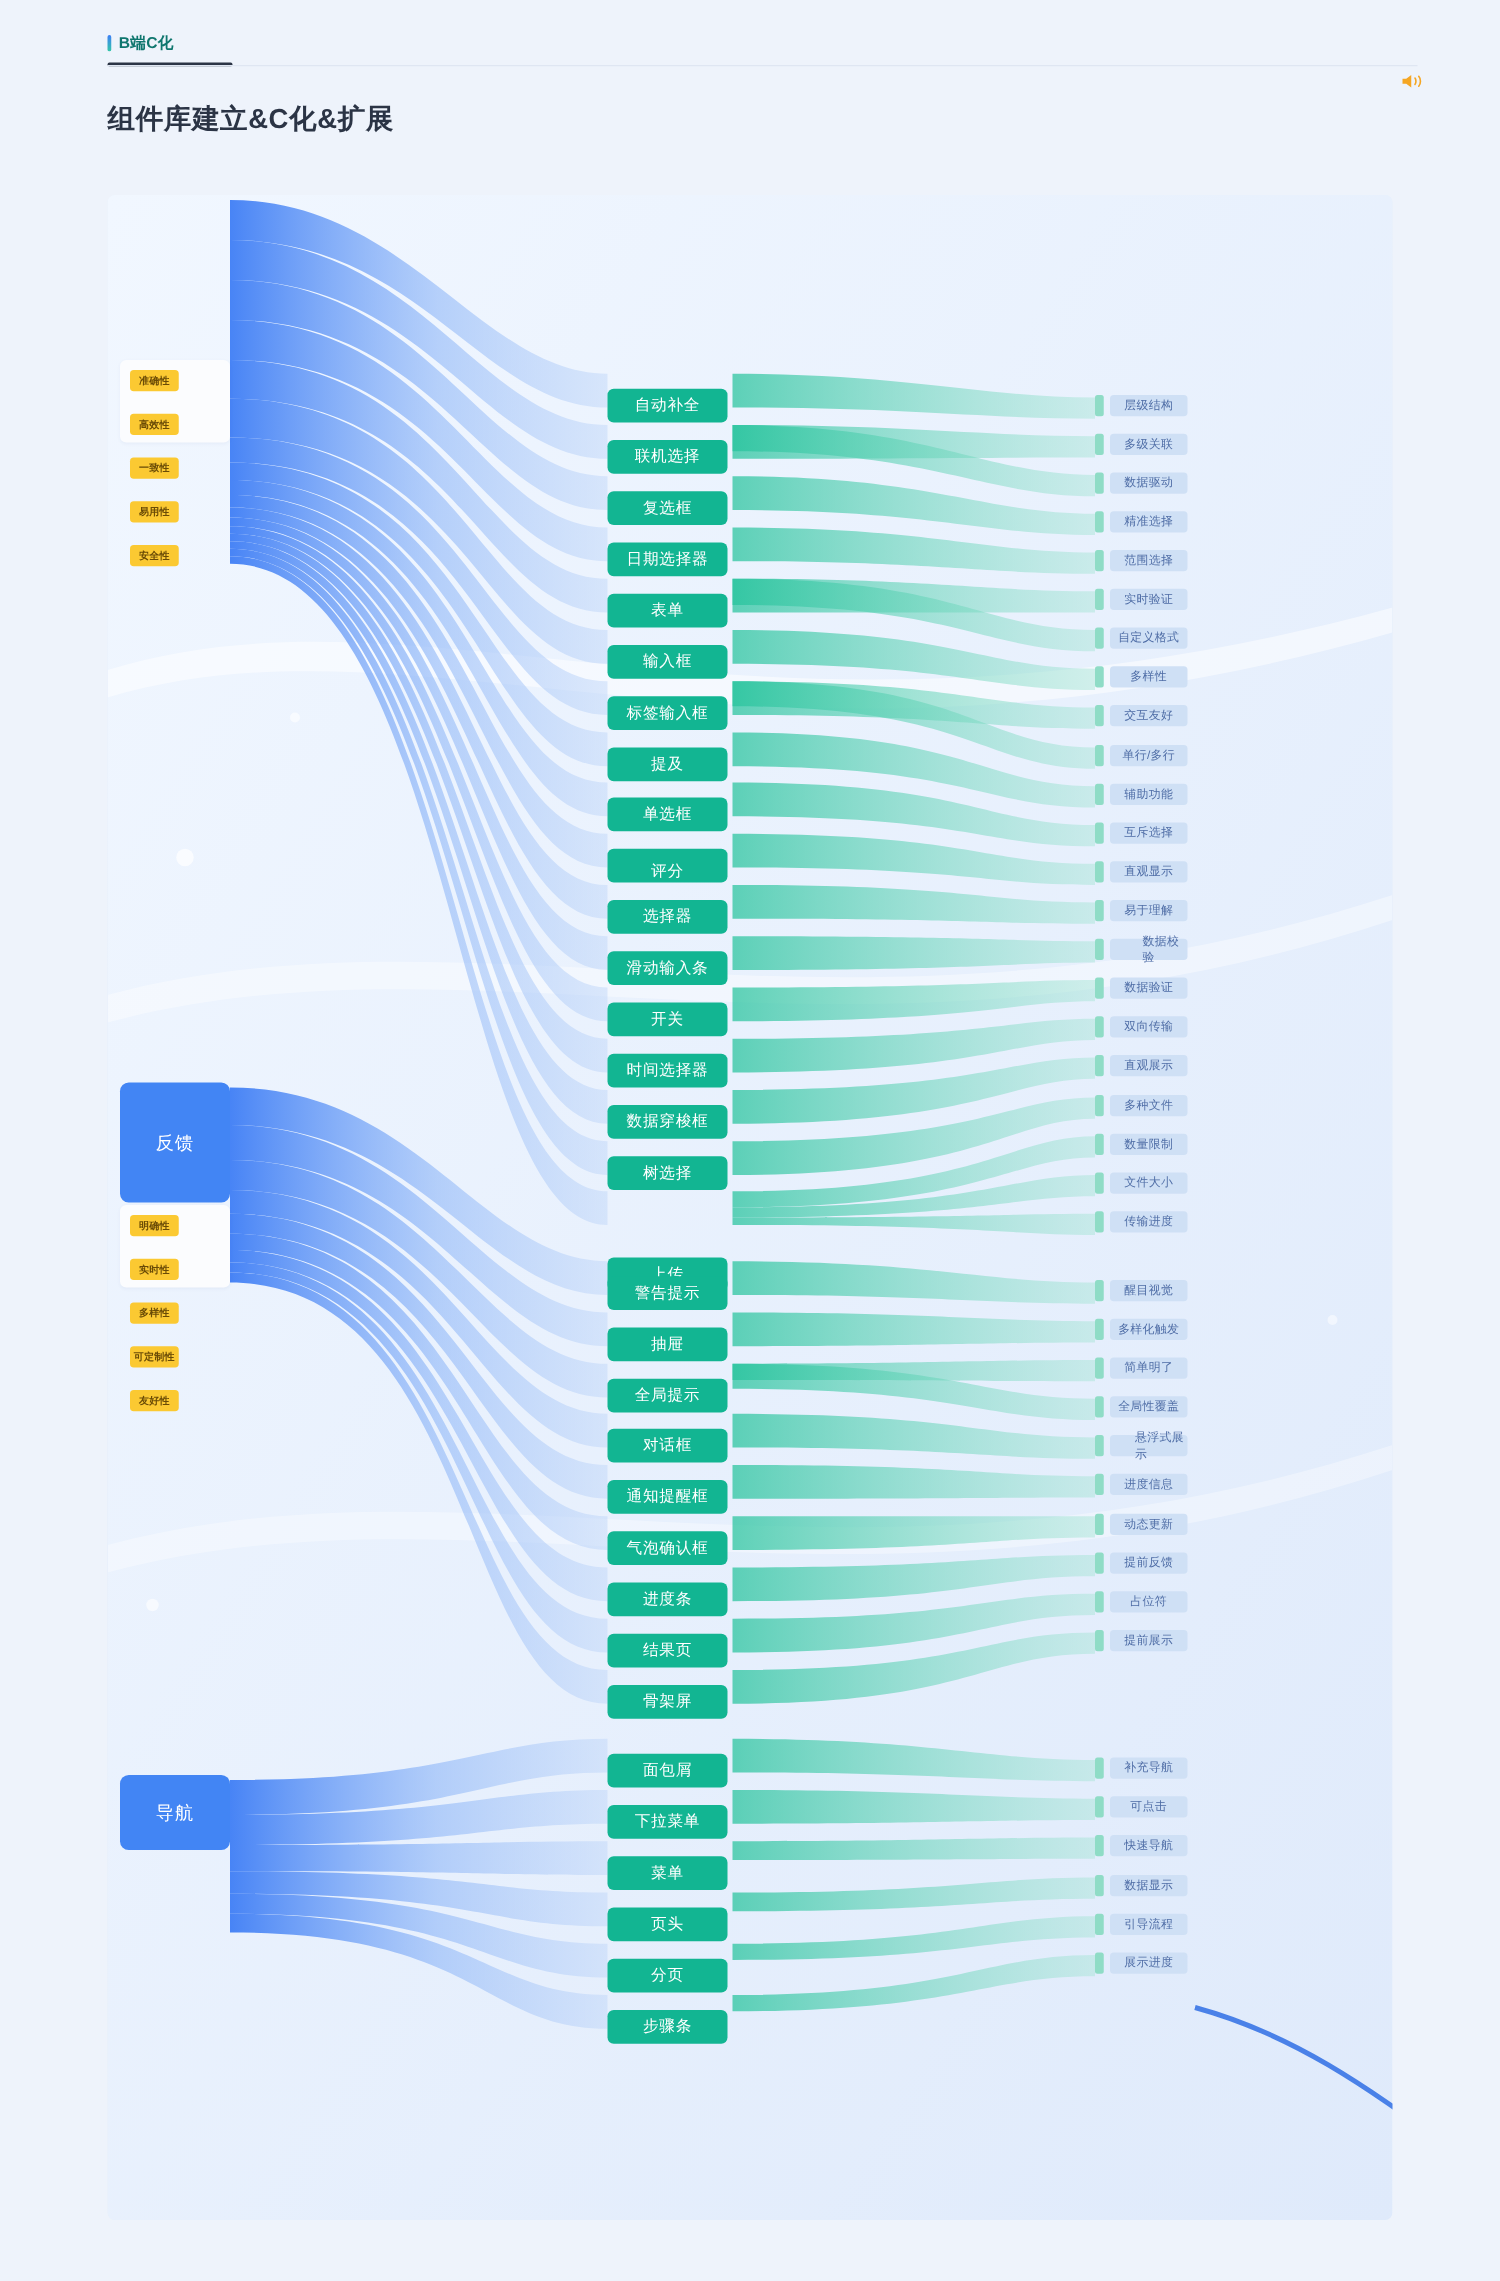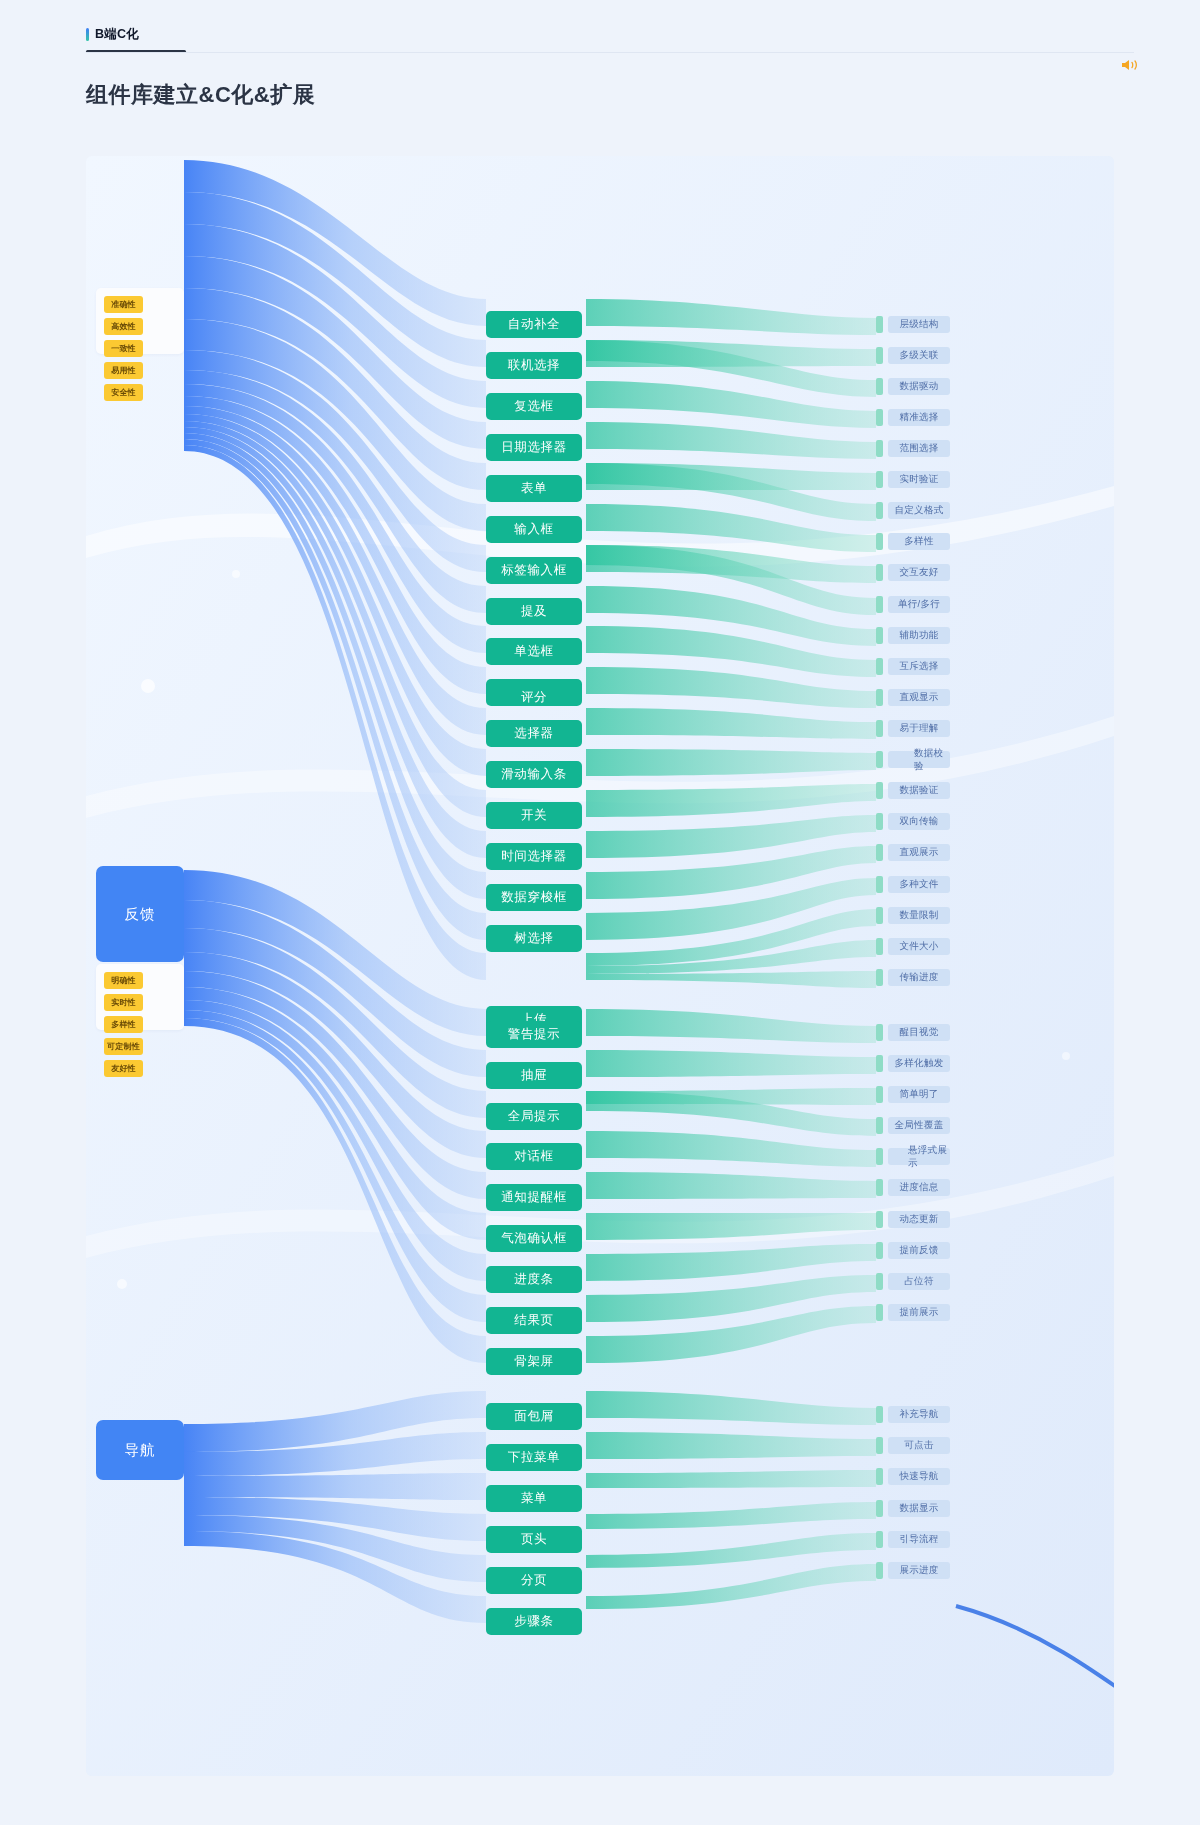--- a/index.html
+++ b/index.html
@@ -9,21 +9,21 @@
     font-family:"Liberation Sans","DejaVu Sans",sans-serif;
     -webkit-font-smoothing:antialiased;
     position:relative;overflow:hidden;
   }
   .page{position:absolute;inset:0;}
 
   
   .topbar{position:absolute;left:0;top:0;width:1200px;height:58px;}
   .tab{position:absolute;left:86px;top:26px;display:flex;align-items:center;gap:6px;}
   .tab-accent{width:3px;height:13px;background:linear-gradient(180deg,#3d7ef7,#34c6a8);border-radius:2px;}
-  .tab-label{font-size:12.5px;font-weight:bold;color:#0f172a;letter-spacing:.2px;}
+  .tab-label{font-size:12.5px;font-weight:bold;color:#0f766e;letter-spacing:.2px;}
   .tab-underline{position:absolute;left:86px;top:50px;width:100px;height:2.5px;background:#2b3445;border-radius:2px;}
   .topbar-rule{position:absolute;left:86px;top:52px;width:1048px;height:1px;background:#dfe6f2;}
   .speaker{position:absolute;right:60px;top:58px;width:20px;height:14px;}
 
   
   .title{position:absolute;left:86px;top:80px;font-size:22px;font-weight:bold;color:#2b3445;letter-spacing:.5px;}
 
   
   .card{
     position:absolute;left:86px;top:156px;width:1028px;height:1620px;
@@ -37,21 +37,21 @@
   
   .node{position:absolute;box-sizing:border-box;display:flex;align-items:center;justify-content:center;}
 
   .src-node{
     background:#4285f4;color:#fff;border-radius:7px;
     font-size:14.5px;letter-spacing:1px;
   }
   .tagbox{
     position:absolute;background:#fbfcfe;border-radius:5px;
     padding:8px 8px 7px 8px;box-sizing:border-box;
-    display:flex;flex-wrap:wrap;gap:5px;align-content:flex-start;
+    display:flex;flex-wrap:wrap;gap:18px;align-content:flex-start;
     box-shadow:0 1px 3px rgba(60,90,150,.06);
   }
   .tag{
     background:#fbc932;color:#6a4b06;font-size:8px;font-weight:bold;
     border-radius:3px;padding:3px 0 3px 0;width:39px;text-align:center;
     letter-spacing:.2px;
   }
 
   .mid-node{
     background:#12b592;color:#fff;border-radius:5px;

